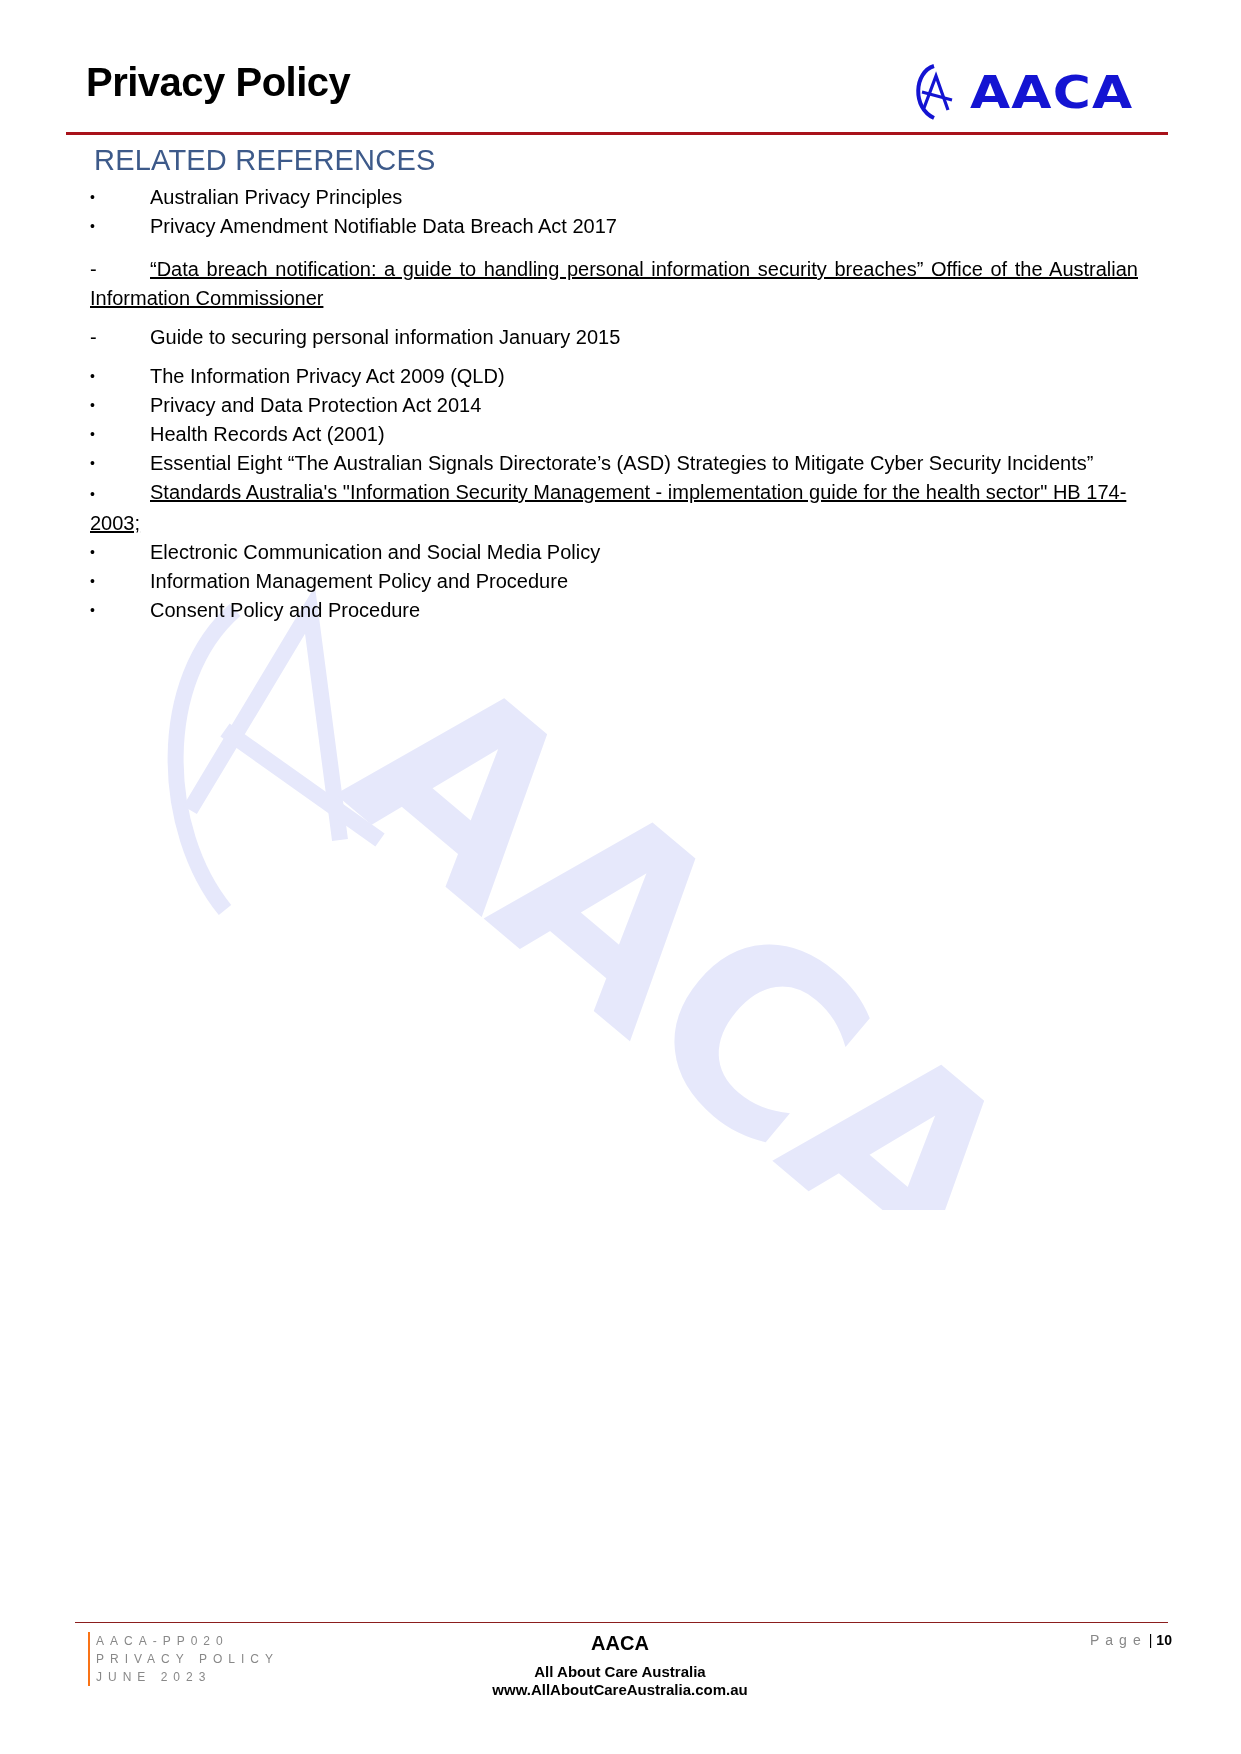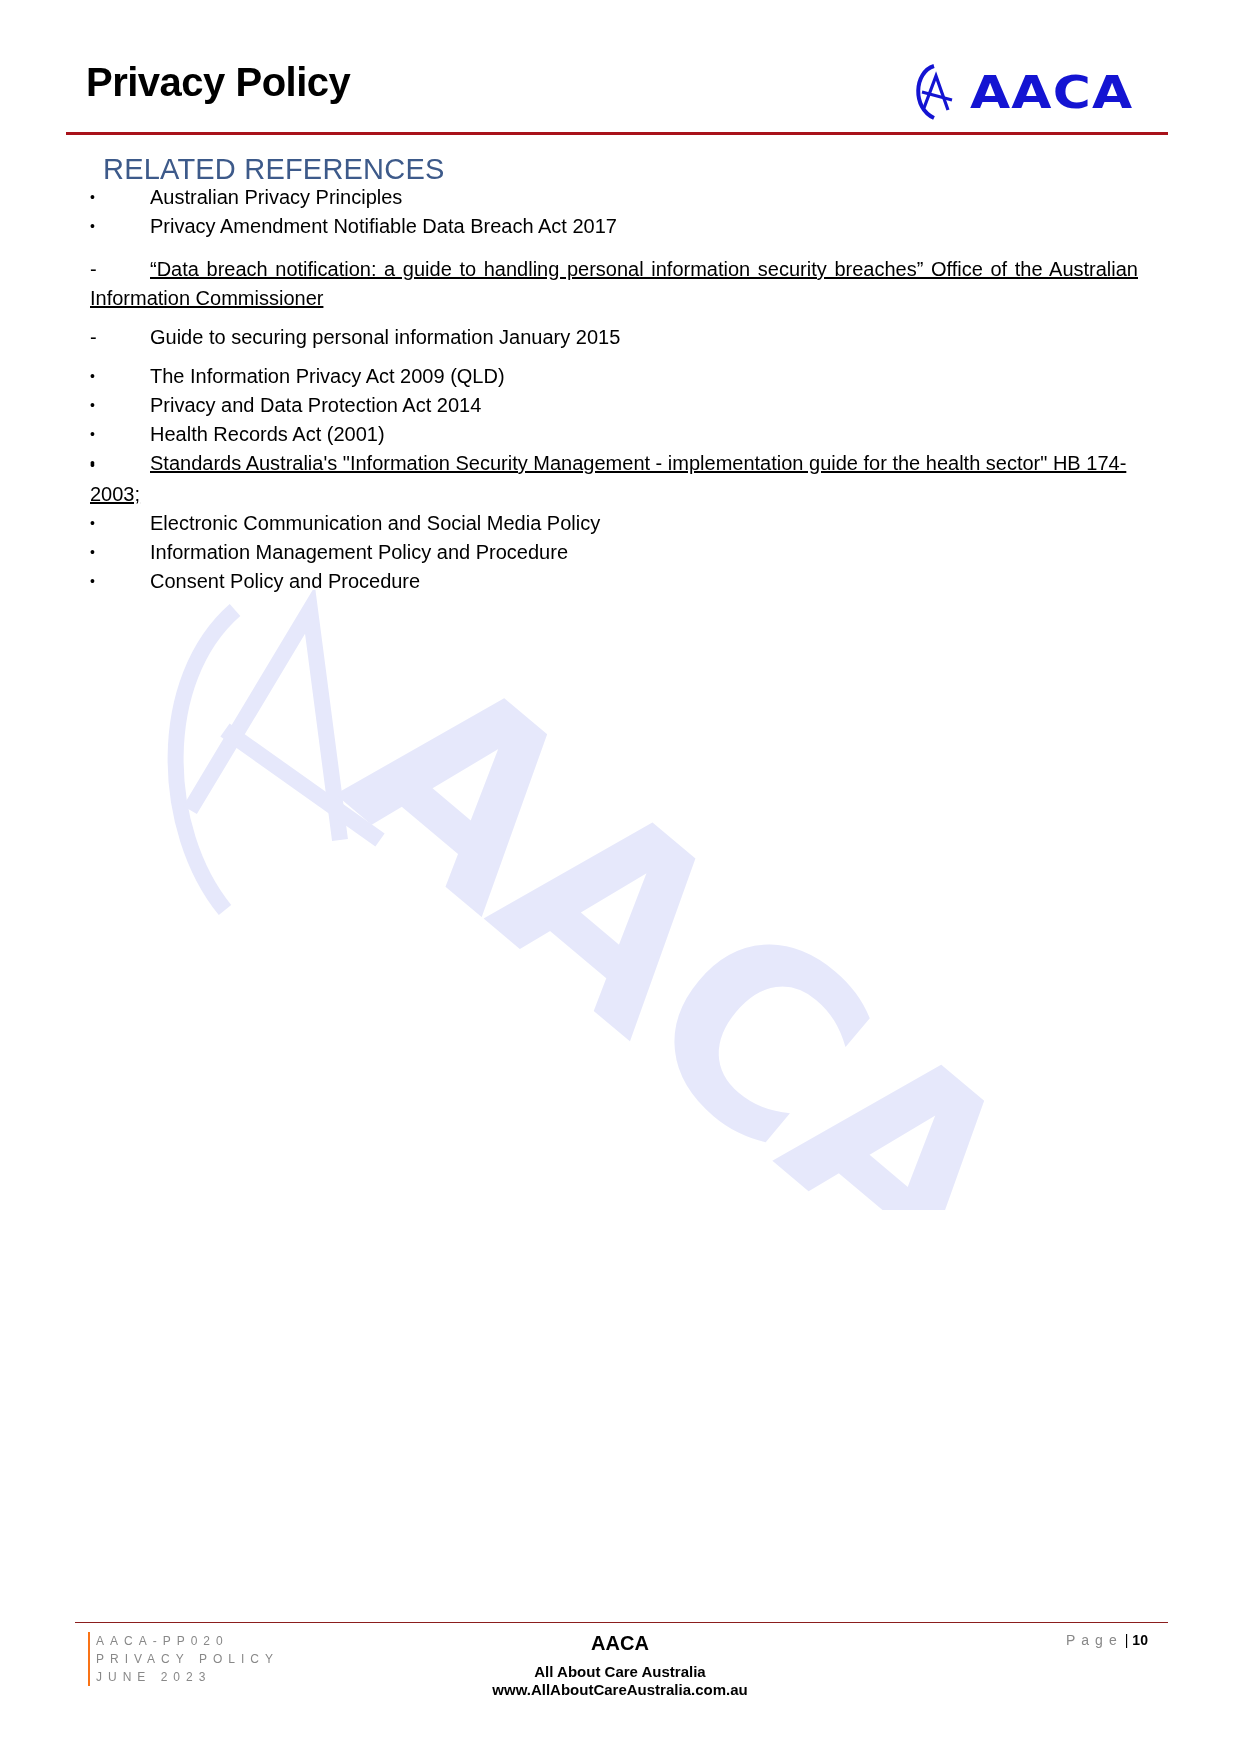--- a/index.html
+++ b/index.html
@@ -28,21 +28,21 @@
   .gap { height: 14px; }
   .gap-sm { height: 10px; }
 
   .footer-rule { position: absolute; left: 75px; top: 1622px; width: 1093px; height: 1px; background: #8b1e1e; }
   .footer-left { position: absolute; left: 88px; top: 1632px; font-size: 12px; color: #888; letter-spacing: 6px; line-height: 18px; }
   .footer-left .ln { border-left: 2px solid #f97316; padding-left: 6px; height: 18px; }
   .footer-center { position: absolute; left: 480px; top: 1632px; width: 280px; text-align: center; }
   .footer-center .org { font-size: 20px; font-weight: bold; margin-bottom: 8px; }
   .footer-center .sub { font-size: 15px; line-height: 18px; font-weight: bold; }
   .footer-right { position: absolute; left: 1066px; top: 1632px; font-size: 14px; color: #888; }
-  .footer-right .lbl { letter-spacing: 6px; }
+  .footer-right .lbl { letter-spacing: 6px; margin-left: 24px; }
   .footer-right .sep { color: #000; margin: 0 4px 0 2px; }
   .footer-right .num { color: #000; font-weight: bold; }
 </style>
 </head>
 <body>
 
 <svg class="watermark" viewBox="0 0 860 620">
   <g fill="none" stroke="#e6e8fb" stroke-width="16">
     <path d="M70 20 C -10 90, -5 240, 60 320"></path>
     <path d="M25 220 L145 20 L175 250"></path>
@@ -57,21 +57,21 @@
   <svg width="50" height="60" viewBox="0 0 50 60">
     <path d="M22 4 C 2 10, 0 46, 22 56" fill="none" stroke="#1414d2" stroke-width="4"></path>
     <path d="M12 46 L24 14 L36 48" fill="none" stroke="#1414d2" stroke-width="3.2"></path>
     <path d="M10 30 L40 38" fill="none" stroke="#1414d2" stroke-width="3"></path>
   </svg>
   <span class="logo-text">AACA</span>
 </div>
 
 <div class="header-rule"></div>
 
-<h2 class="section-heading" style="margin:13px">RELATED REFERENCES</h2>
+<h2 class="section-heading" style="margin:4px">RELATED REFERENCES</h2>
 
 <div class="content">
   <div class="item bullet">
     <span class="marker">•</span>
     <span>Australian Privacy Principles</span>
   </div>
   <div class="item bullet">
     <span class="marker">•</span>
     <span>Privacy Amendment Notifiable Data Breach Act 2017</span>
   </div>
@@ -92,20 +92,21 @@
   <div class="item bullet">
     <span class="marker">•</span>
     <span>Privacy and Data Protection Act 2014</span>
   </div>
   <div class="item bullet">
     <span class="marker">•</span>
     <span>Health Records Act (2001)</span>
   </div>
   <div class="item bullet">
     <span class="marker">•</span>
+    <span>Essential Eight “The Australian Signals Directorate’s (ASD) Strategies to Mitigate Cyber Security Incidents”</span>
   </div>
   <div class="item wrap">
     <span class="lead" style="font-size:14px">•</span><span>Standards Australia's "Information Security Management - implementation guide for the health sector" HB 174-2003;</span>
   </div>
   <div class="item bullet">
     <span class="marker">•</span>
     <span>Electronic Communication and Social Media Policy</span>
   </div>
   <div class="item bullet">
     <span class="marker">•</span>

